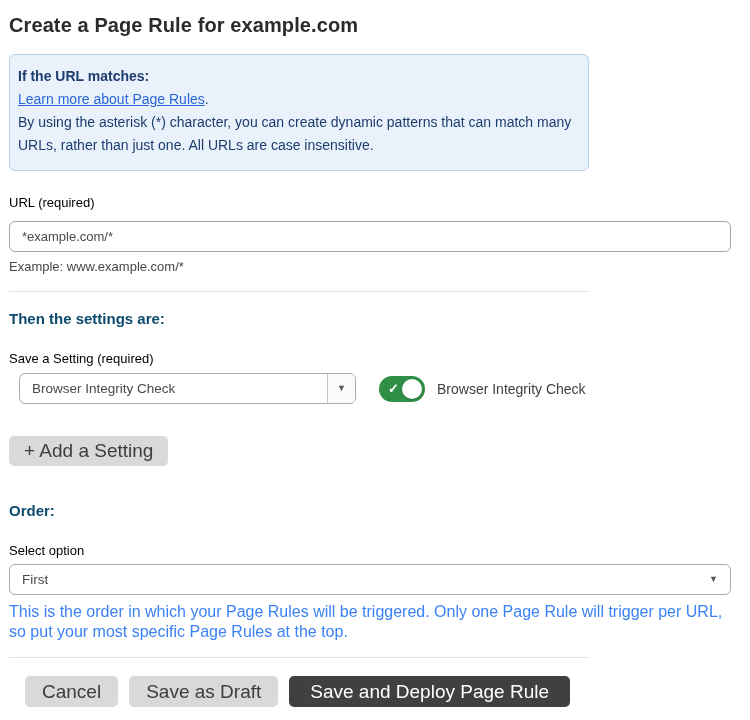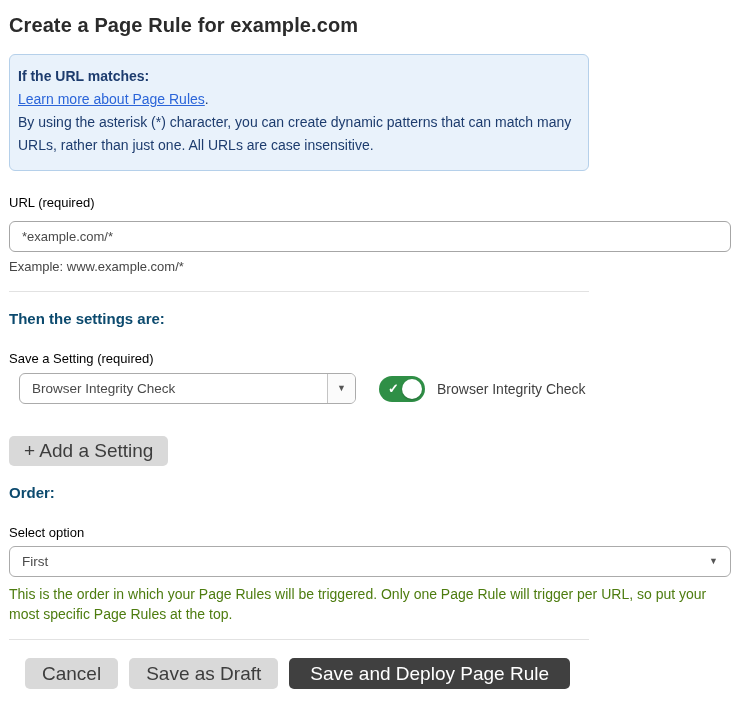--- a/index.html
+++ b/index.html
@@ -44,21 +44,21 @@
     background: #fff;
     outline: none;
   }
   .example-text { margin-top: 7px; font-size: 13px; color: #464646; }
 
   .divider { border: none; border-top: 1px solid #e2e2e2; margin-top: 17px; }
 
   .section-heading {
     font-size: 15px; font-weight: 700; color: #0c4a6e; margin-top: 18px;
   }
-  .section-heading.order { margin-top: 18px; }
+  .section-heading.order { margin-top: 36px; }
 
   .picker-row { display: flex; align-items: center; margin-top: 7px; padding-left: 10px; }
 
   .select-box {
     position: relative;
     height: 31px;
     border: 1px solid #ababab; border-radius: 6px;
     background: #fff;
     font-size: 13.5px; color: #4a4a4a;
     cursor: pointer;
@@ -104,21 +104,21 @@
 
   .add-setting-btn { margin-top: 32px; padding: 0 15px; height: 30px; }
 
   .order-select { width: 722px; margin-top: 6px; }
   .order-select .plain-caret {
     position: absolute; right: 12px; top: 0; bottom: 0;
     display: flex; align-items: center;
   }
 
   .order-help {
-    margin-top: 7px; font-size: 14px; line-height: 20px; color: #4d7c0f;
+    margin-top: 7px; font-size: 16px; line-height: 20px; color: #3b82f6;
     width: 722px;
   }
 
   .divider.bottom { margin-top: 15px; }
 
   .actions { margin-top: 18px; display: flex; gap: 11px; padding-left: 16px; }
   .actions .cancel { padding: 0 17px; }
   .actions .draft { padding: 0 17px; }
   .actions .deploy { padding: 0 21px; }
 </style>

